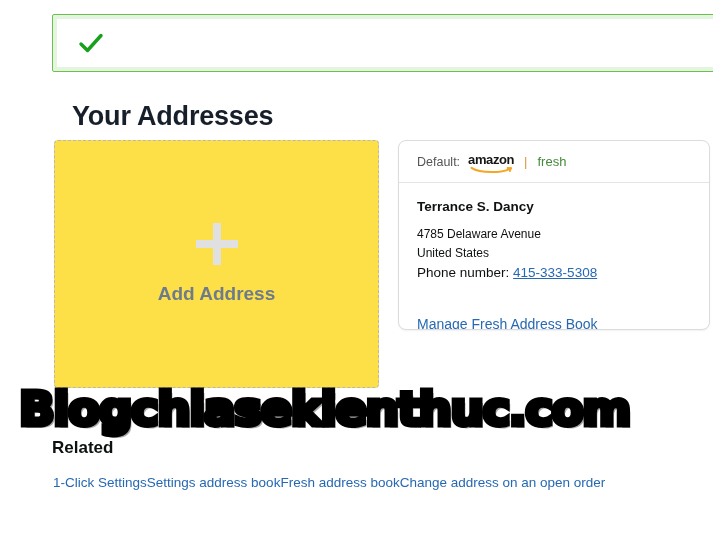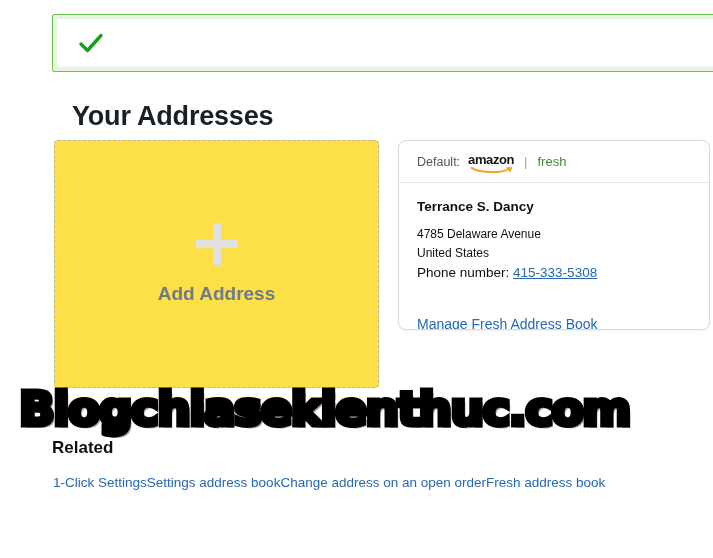--- a/index.html
+++ b/index.html
@@ -293,17 +293,17 @@
       <span class="action-sep">|</span>
       <a class="link">Delete</a>
     </div>
   </div>
 </div>
 
 <div class="related-heading">Related</div>
 <div class="related-links">
   <a class="link">1-Click Settings</a>
   <a class="link">Settings address book</a>
+  <a class="link">Fresh address book</a>
   <a class="link">Change address on an open order</a>
-  <a class="link">Fresh address book</a>
 </div>
 
 <div class="watermark">Blogchiasekienthuc.com</div>
 
 </body></html>

